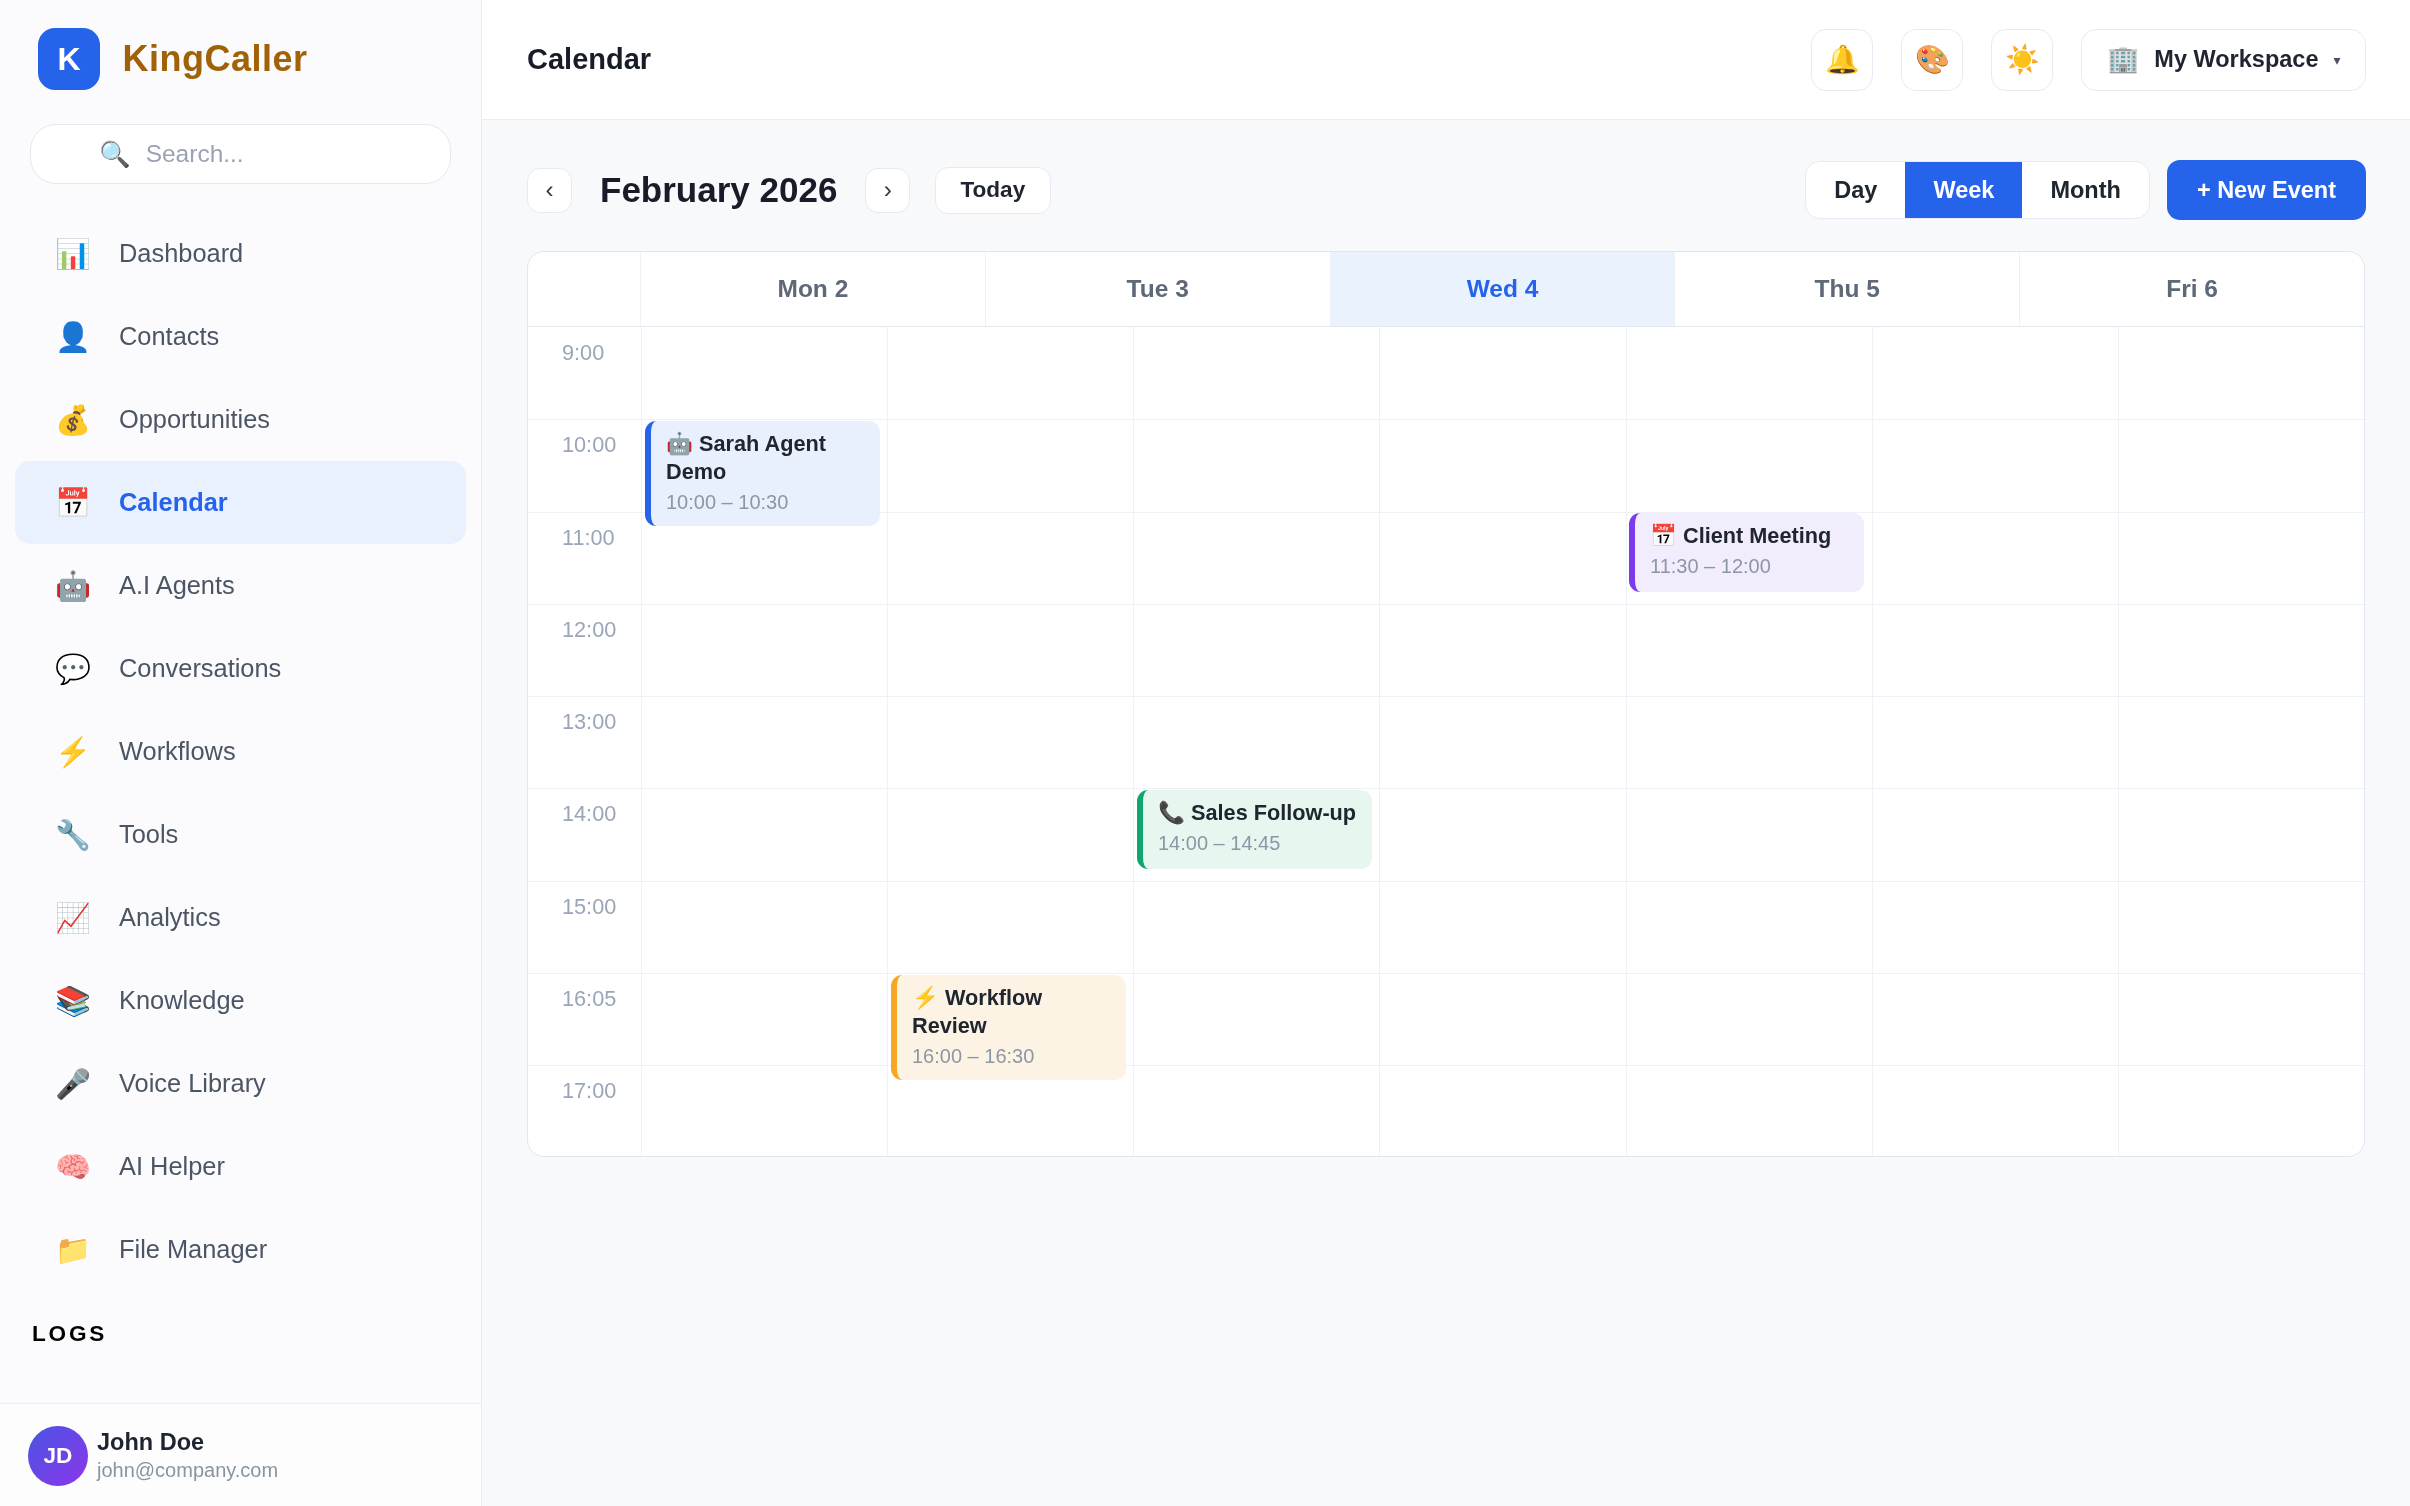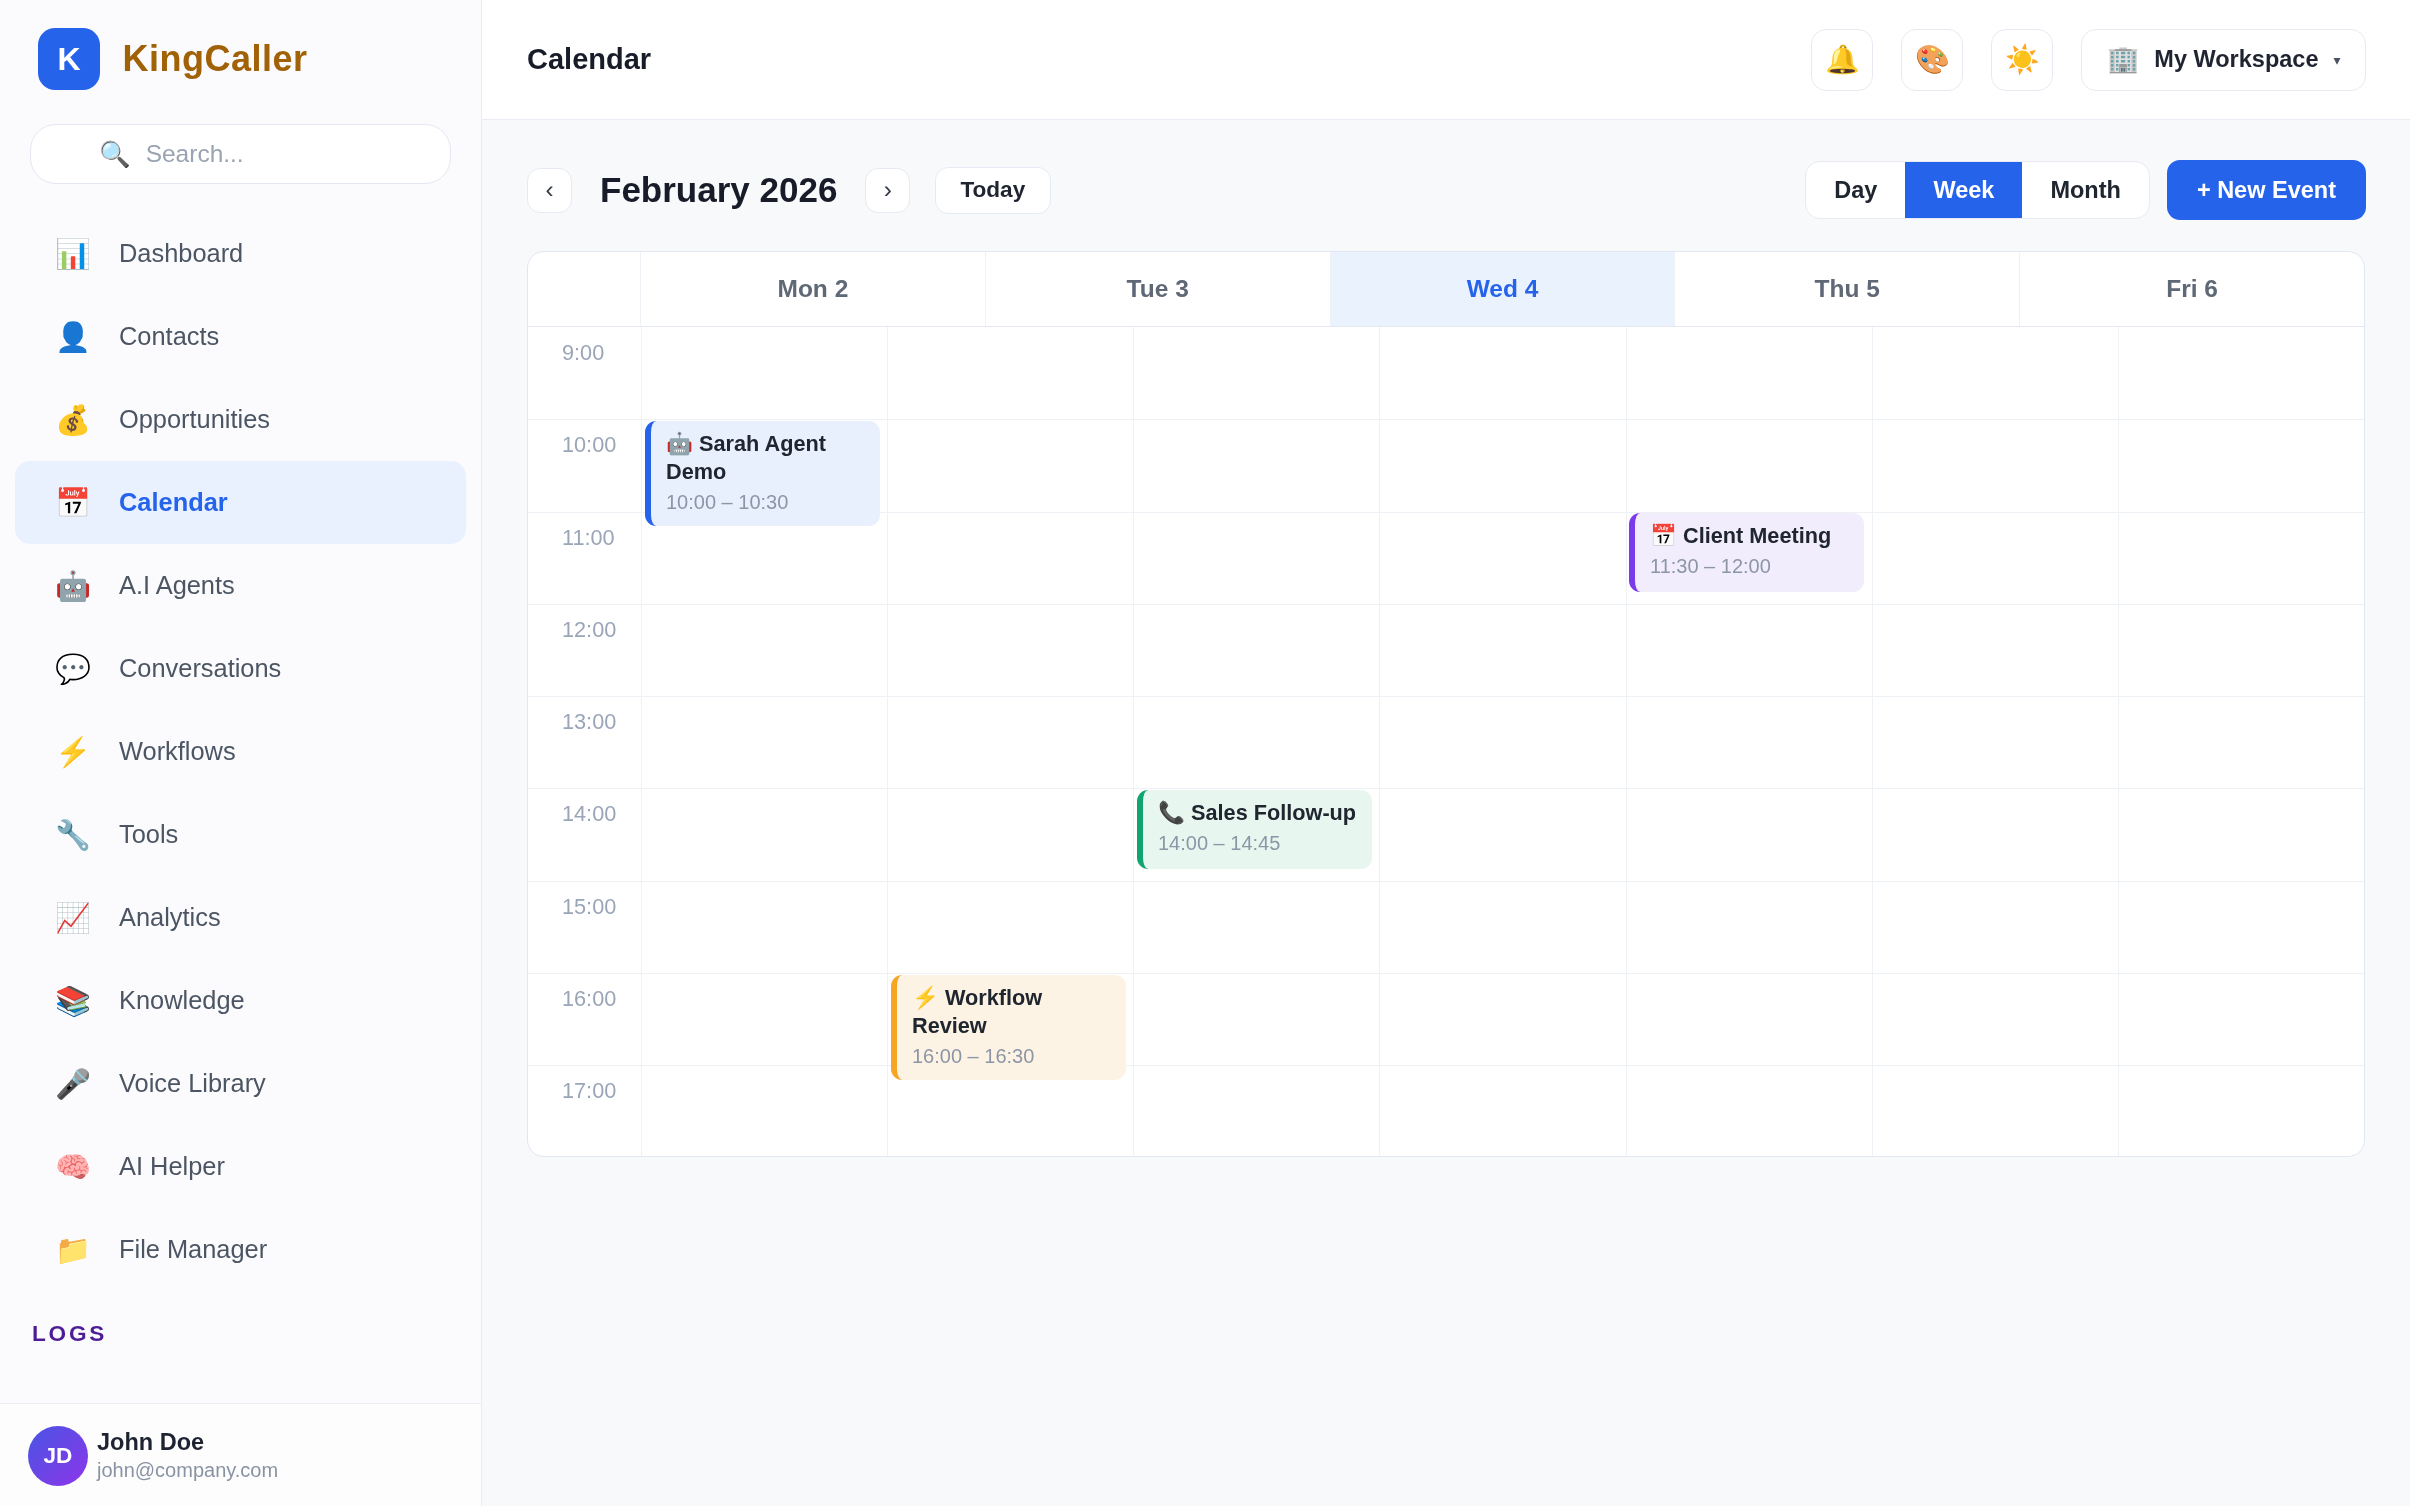--- a/index.html
+++ b/index.html
@@ -35,21 +35,21 @@
   .nav-item {
     height:83px; display:flex; align-items:center; gap:26px;
     padding-left:38px; border-radius:15px; cursor:pointer;
   }
   .nav-item .n-icon { font-size:29px; width:40px; text-align:center; }
   .nav-item .n-label { font-size:25.4px; color:#4b5563; font-weight:500; }
   .nav-item.active { background:#e9f1fe; }
   .nav-item.active .n-label { color:#2563eb; font-weight:700; }
   .logs-label {
     margin:30px 0 0 32px; font-size:22.6px; font-weight:700;
-    color:#4c1d95; letter-spacing:2.8px;
+    color:#000000; letter-spacing:2.8px;
   }
   .user-card {
     position:absolute; left:0; right:0; bottom:0; height:104px;
     border-top:0.9px solid #e9ecf2; display:flex; align-items:center;
     gap:9px; padding:0 28px; background:#fdfdfe;
   }
   .avatar {
     width:60px; height:60px; border-radius:50%;
     background:linear-gradient(135deg,#4955e4,#8d35e9);
     color:#fff; font-size:22.6px; font-weight:700;
@@ -269,21 +269,21 @@
           <div class="time-label" style="top: 185px;">11:00</div>
           <div class="h-line" style="top: 185px;"></div>
           <div class="time-label" style="top: 277px;">12:00</div>
           <div class="h-line" style="top: 277px;"></div>
           <div class="time-label" style="top: 369px;">13:00</div>
           <div class="h-line" style="top: 369px;"></div>
           <div class="time-label" style="top: 461px;">14:00</div>
           <div class="h-line" style="top: 461px;"></div>
           <div class="time-label" style="top: 554px;">15:00</div>
           <div class="h-line" style="top: 554px;"></div>
-          <div class="time-label" style="top: 646px;">16:00</div>
+          <div class="time-label" style="top: 646px;">16:05</div>
           <div class="h-line" style="top: 646px;"></div>
           <div class="time-label" style="top: 738px;">17:00</div>
           <div class="h-line" style="top: 738px;"></div>
           <div class="v-line" style="left: 113px;"></div>
           <div class="v-line" style="left: 359px;"></div>
           <div class="v-line" style="left: 605px;"></div>
           <div class="v-line" style="left: 851px;"></div>
           <div class="v-line" style="left: 1098px;"></div>
           <div class="v-line" style="left: 1344px;"></div>
           <div class="v-line" style="left: 1590px;"></div>

